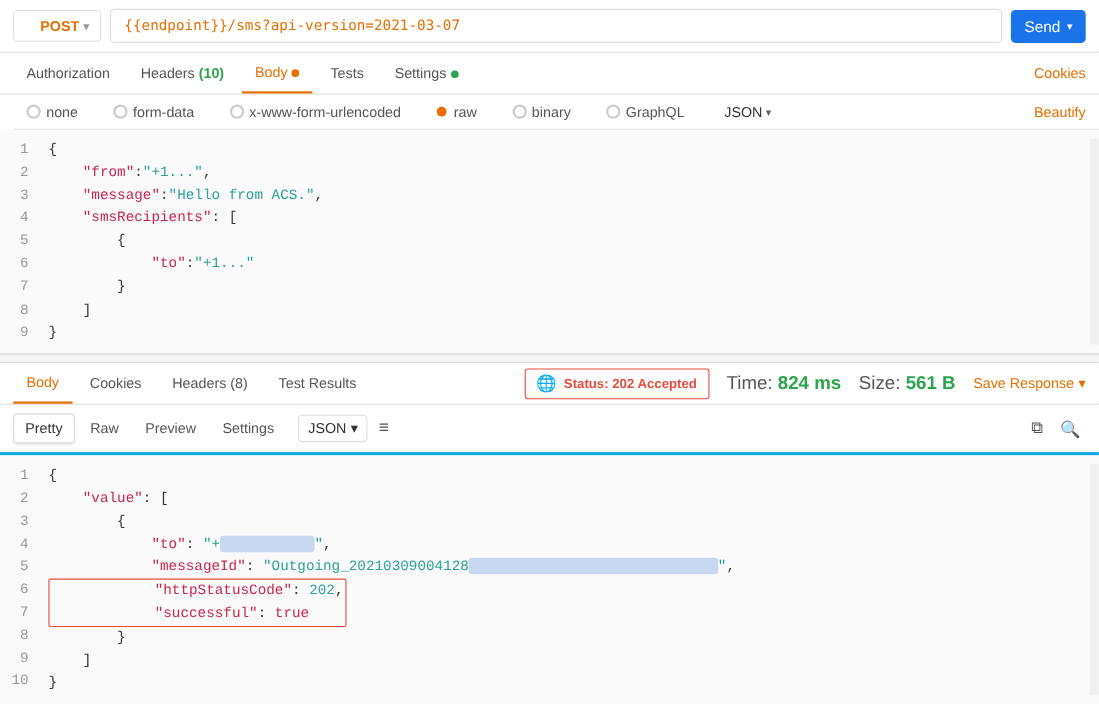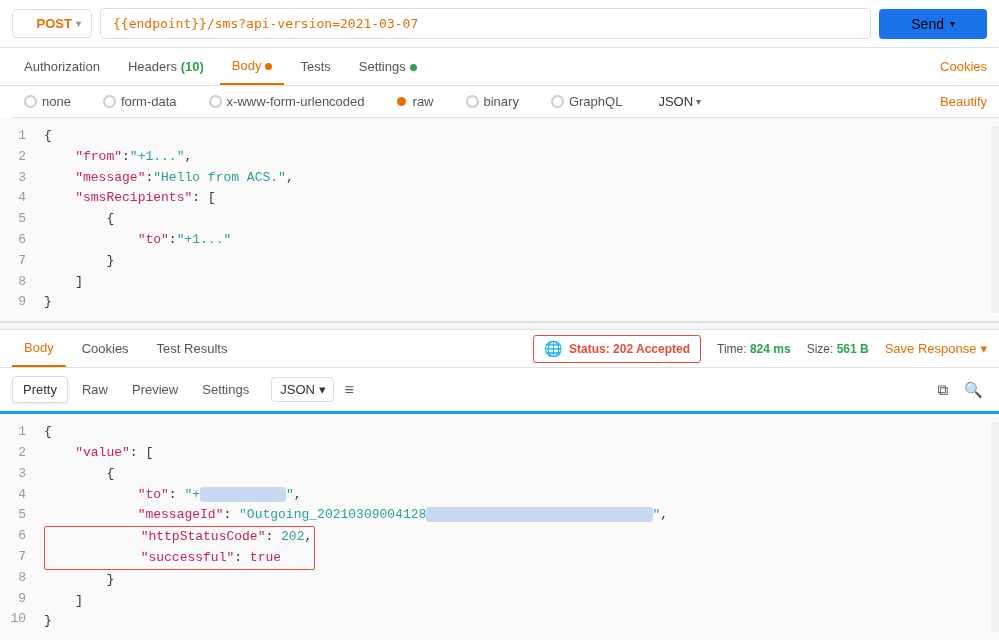--- a/index.html
+++ b/index.html
@@ -3,21 +3,21 @@
   <meta charset="utf-8">
   <style>
     * { box-sizing: border-box; margin: 0; padding: 0; }
     body { font-family: -apple-system, BlinkMacSystemFont, 'Segoe UI', sans-serif; font-size: 13px; background: #fff; color: #333; }
 
     
     .top-bar { display: flex; align-items: center; padding: 8px 12px; gap: 8px; border-bottom: 1px solid #e0e0e0; }
     .method-select { display: flex; align-items: center; gap: 4px; border: 1px solid #ddd; border-radius: 4px; padding: 6px 10px; cursor: pointer; font-weight: 600; font-size: 13px; color: #e76f00; min-width: 80px; background: #fff; justify-content: flex-end; }
     .method-select .chevron { color: #999; font-size: 10px; }
     .url-bar { flex: 1; border: 1px solid #ddd; border-radius: 4px; padding: 7px 12px; font-size: 13px; color: #e76f00; outline: none; font-family: monospace; }
-    .send-btn { display: flex; align-items: center; background: #1a73e8; color: #000000; border: none; border-radius: 4px; padding: 7px 32px; cursor: pointer; font-size: 14px; font-weight: 500; gap: 6px; }
+    .send-btn { display: flex; align-items: center; background: #1a73e8; color: #ffffff; border: none; border-radius: 4px; padding: 7px 12px; cursor: pointer; font-size: 14px; font-weight: 500; gap: 6px; }
     .send-btn .chevron { font-size: 10px; }
 
     
     .tabs-row { display: flex; align-items: center; padding: 0 12px; border-bottom: 1px solid #e0e0e0; gap: 4px; }
     .tab-item { padding: 10px 12px; cursor: pointer; font-size: 13px; color: #555; position: relative; white-space: nowrap; }
     .tab-item.active { color: #e76f00; border-bottom: 2px solid #e76f00; }
     .tab-item .dot { display: inline-block; width: 7px; height: 7px; border-radius: 50%; margin-left: 4px; vertical-align: middle; }
     .dot-green { background: #2ca44e; }
     .dot-orange { background: #e76f00; }
     .tab-cookies { margin-left: auto; color: #e76f00; cursor: pointer; padding: 10px 0; }
@@ -39,21 +39,21 @@
     .val-str { color: #2aa198; }
     .punct { color: #333; }
 
     
     .response-header { display: flex; align-items: center; padding: 0 12px; border-bottom: 1px solid #e0e0e0; gap: 4px; }
     .resp-tab { padding: 10px 12px; cursor: pointer; font-size: 13px; color: #555; }
     .resp-tab.active { color: #e76f00; border-bottom: 2px solid #e76f00; }
     .response-status-area { display: flex; align-items: center; margin-left: auto; gap: 16px; }
     .status-badge { display: flex; align-items: center; gap: 6px; border: 1.5px solid #e74c3c; border-radius: 3px; padding: 4px 10px; color: #e74c3c; font-size: 12px; font-weight: 600; }
     .globe-icon { font-size: 15px; }
-    .meta-item { font-size: 12px; color: #555; text-align: center; }
+    .meta-item { font-size: 17px; color: #555; text-align: center; }
     .meta-item span { color: #2ca44e; font-weight: 600; }
     .save-response-btn { color: #e76f00; cursor: pointer; font-size: 13px; display: flex; align-items: center; gap: 4px; }
 
     
     .response-format-row { display: flex; align-items: center; padding: 8px 12px; gap: 4px; border-bottom: 3px solid #0ea5e9; }
     .fmt-btn { padding: 5px 10px; border-radius: 4px; cursor: pointer; font-size: 13px; color: #555; border: none; background: transparent; }
     .fmt-btn.active { background: #fff; border: 1px solid #ddd; color: #333; font-weight: 500; box-shadow: 0 1px 2px rgba(0,0,0,0.1); }
     .json-select { display: flex; align-items: center; gap: 4px; border: 1px solid #ddd; border-radius: 4px; padding: 4px 8px; cursor: pointer; margin-left: 8px; font-size: 13px; background: #fff; }
     .filter-btn { background: transparent; border: none; cursor: pointer; font-size: 16px; color: #555; padding: 4px 6px; }
     .right-icons { margin-left: auto; display: flex; gap: 8px; }
@@ -157,20 +157,21 @@
     <span class="punct">]</span>
 <span class="punct">}</span></div>
   <div class="scroll-track"></div>
 </div>
 
 <div class="section-divider"></div>
 
 <div class="response-header">
   <div class="resp-tab active">Body</div>
   <div class="resp-tab">Cookies</div>
+  <div class="resp-tab">Headers (8)</div>
   <div class="resp-tab">Test Results</div>
   <div class="response-status-area">
     <div class="status-badge">
       <span class="globe-icon">🌐</span>
       <span>Status: 202 Accepted</span>
     </div>
     <div class="meta-item">Time: <span>824 ms</span></div>
     <div class="meta-item">Size: <span>561 B</span></div>
     <div class="save-response-btn">
       <span>Save Response</span>

